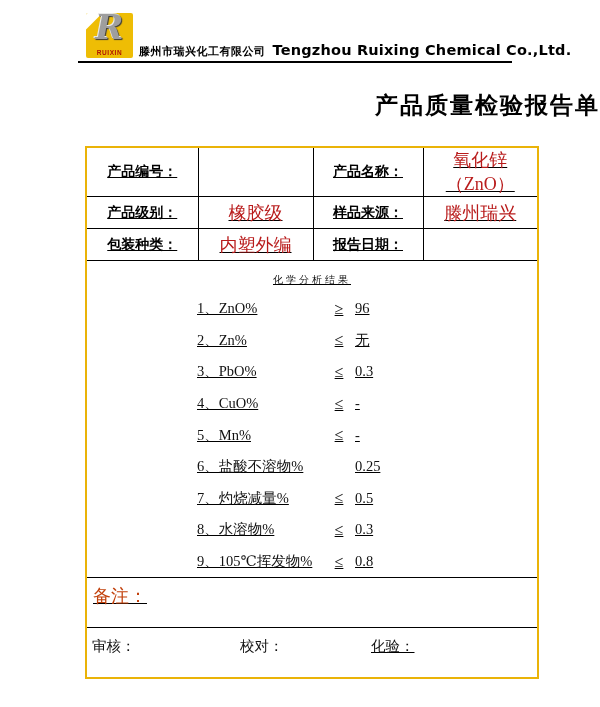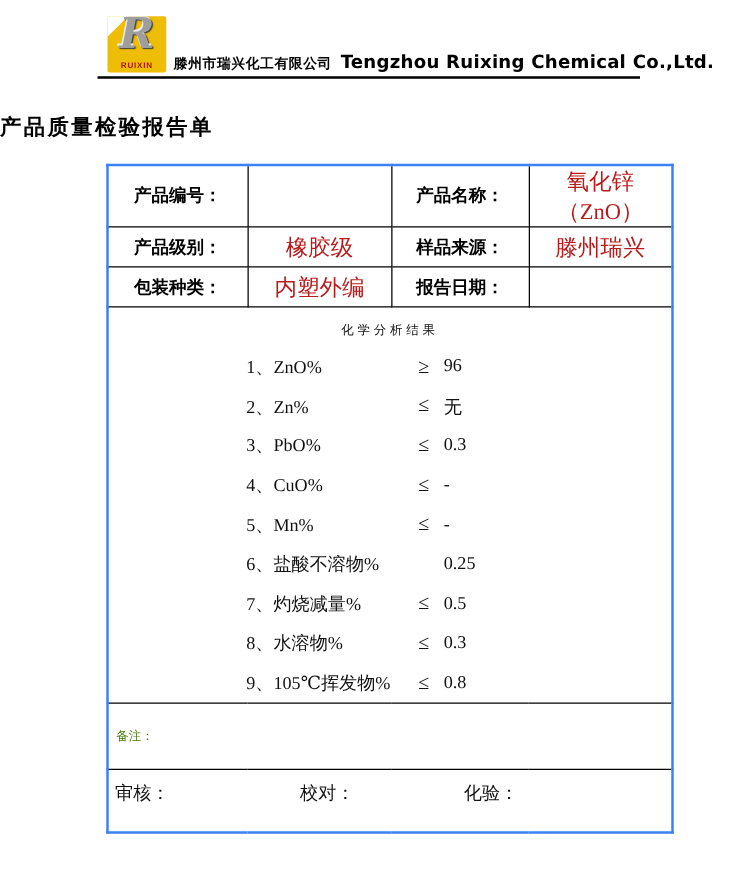--- a/index.html
+++ b/index.html
@@ -37,29 +37,29 @@
     font-size:11px; font-weight:600; letter-spacing:0.5px;
   }
   .company-en {
     font-family:"DejaVu Sans","Liberation Sans",sans-serif;
     font-size:14.5px; font-weight:bold; margin-left:7px; letter-spacing:0.2px;
   }
   .header-rule { position:absolute; left:78px; top:61px; width:434px; height:2px; background:#000; }
 
   
   .doc-title {
-    position:absolute; top:90px; left:0; width:600px; text-align:left;
+    position:absolute; top:90px; left:0; width:600px; text-align:right;
     font-family:"DejaVu Sans","Liberation Sans",sans-serif;
-    font-size:17px; font-weight:bold; letter-spacing:2px;
+    font-size:23px; font-weight:bold; letter-spacing:2px;
   }
 
   
   table.report {
-    position:absolute; left:85px; top:131px; width:452px;
-    border-collapse:collapse; table-layout:fixed; border:2px solid #3b82f6;
+    position:absolute; left:85px; top:146px; width:452px;
+    border-collapse:collapse; table-layout:fixed; border:2px solid #eab308;text-decoration:underline;
   }
   table.report td { border:1px solid #000; overflow:hidden; }
   tr.info-row { height:32px; }
   td.lbl {
     font-family:"DejaVu Sans","Liberation Sans",sans-serif;
     font-weight:bold; font-size:14px; text-align:center;
   }
   td.val {
     font-family:"Liberation Serif","DejaVu Serif",serif;
     font-size:18px; text-align:center; color:#b91c1c;
@@ -72,22 +72,22 @@
   }
   .a-item {
     display:flex; align-items:center; height:31.6px; padding-left:110px;
     font-family:"Liberation Serif","DejaVu Serif",serif; font-size:14.5px; color:#111;
   }
   .a-name { width:128px; }
   .a-op   { width:28px; text-align:center; font-size:16px; }
   .a-val  { width:84px; text-align:left; margin-left:2px; }
 
   td.remarks-cell {
-    height:50px; vertical-align:top; padding:19px 6px;
-    font-family:"Liberation Serif","DejaVu Serif",serif; font-size:10px; color:#4d7c0f;
+    height:50px; vertical-align:top; padding:6px 6px;
+    font-family:"Liberation Serif","DejaVu Serif",serif; font-size:18px; color:#c2410c;
   }
   td.signoff-cell {
     height:50px; vertical-align:top; padding:9px 5px;
     font-family:"Liberation Serif","DejaVu Serif",serif; font-size:14.5px; color:#111;margin-top:17px;
   }
   .signoff-cell .s1 { display:inline-block; width:148px; }
   .signoff-cell .s2 { display:inline-block; width:131px; }
 </style>
 </head>
 <body>

